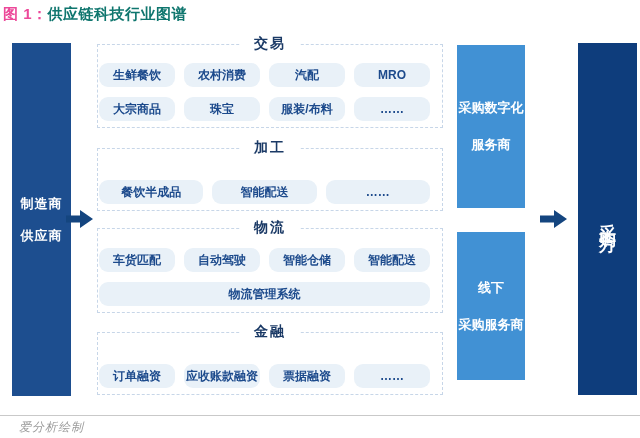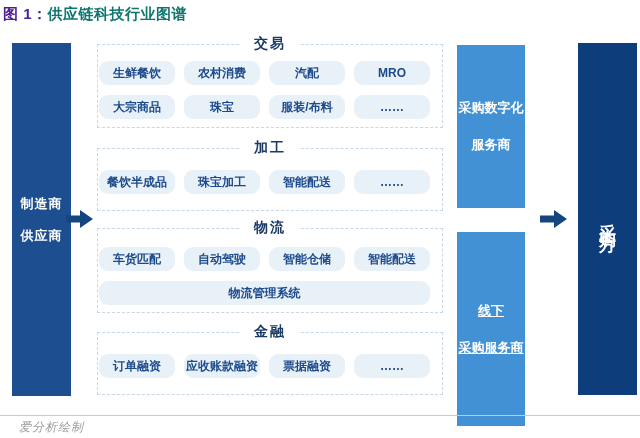--- a/index.html
+++ b/index.html
@@ -2,21 +2,21 @@
 <html><head>
 <meta charset="utf-8">
 <style>
   html,body{margin:0;padding:0;}
   body{
     width:640px;height:438px;position:relative;background:#ffffff;
     font-family:"Liberation Sans","DejaVu Sans",sans-serif;
     overflow:hidden;
   }
   .fig-title{position:absolute;left:3px;top:5px;font-size:15px;font-weight:bold;letter-spacing:.5px;}
-  .fig-title .prefix{color:#4c1d95;}
+  .fig-title .prefix{color:#ec4899;}
   .fig-title .text{color:#0f766e;}
 
   
   .left-bar{
     position:absolute;left:3px;top:43px;width:59px;height:353px;
     background:#1d4e8f;color:#fff;display:flex;flex-direction:column;
     align-items:center;justify-content:center;gap:14px;
     font-size:13px;font-weight:bold;letter-spacing:1px;margin-left:9px;
   }
 
@@ -25,21 +25,21 @@
   .arrow-1{left:66px;top:208px;}
   .arrow-2{left:540px;top:208px;}
   .arrow svg{display:block;}
 
   
   .middle{position:absolute;left:97px;top:44px;width:348px;height:351px;}
   .section{
     position:absolute;left:0;width:346px;
     border:1px dashed #c7d6e8;background:#ffffff;
     box-sizing:border-box;
-    display:flex;flex-direction:column;justify-content:center;gap:10px;
+    display:flex;flex-direction:column;justify-content:flex-end;gap:10px;
     padding:10px 12px 6px 1px;
   }
   .section-trade{top:0;height:84px;padding-top:14px;}
   .section-process{top:104px;height:63px;}
   .section-logistics{top:184px;height:85px;padding-top:16px;}
   .section-finance{top:288px;height:63px;}
   .legend{
     position:absolute;top:-10px;left:50%;transform:translateX(-50%);
     background:#ffffff;padding:0 14px;font-size:14px;font-weight:bold;
     color:#1b3a66;letter-spacing:2px;white-space:nowrap;
@@ -52,21 +52,21 @@
   }
   .chip-full{flex:none;width:100%;}
 
   
   .mid-bar{
     position:absolute;left:457px;width:68px;background:#4191d4;color:#fff;
     display:flex;flex-direction:column;align-items:center;justify-content:center;
     gap:19px;font-size:13px;font-weight:bold;text-align:center;
   }
   .mid-bar-1{top:45px;height:163px;}
-  .mid-bar-2{top:232px;height:194px;text-decoration:underline;}
+  .mid-bar-2{top:232px;height:148px;}
 
   
   .right-bar{
     position:absolute;left:578px;top:43px;width:59px;height:352px;
     background:#0e3d7c;color:#fff;display:flex;align-items:center;justify-content:center;
   }
   .right-bar .vtext{
     writing-mode:vertical-rl;text-orientation:upright;
     font-size:17px;font-weight:bold;letter-spacing:6px;
   }
@@ -108,21 +108,20 @@
       <div class="chip">珠宝</div>
       <div class="chip">服装/布料</div>
       <div class="chip">……</div>
     </div>
   </div>
 
   <div class="section section-process">
     <div class="legend">加工</div>
     <div class="chip-row">
       <div class="chip">餐饮半成品</div>
-      <div class="chip">珠宝加工</div>
       <div class="chip">智能配送</div>
       <div class="chip">……</div>
     </div>
   </div>
 
   <div class="section section-logistics">
     <div class="legend">物流</div>
     <div class="chip-row">
       <div class="chip">车货匹配</div>
       <div class="chip">自动驾驶</div>

